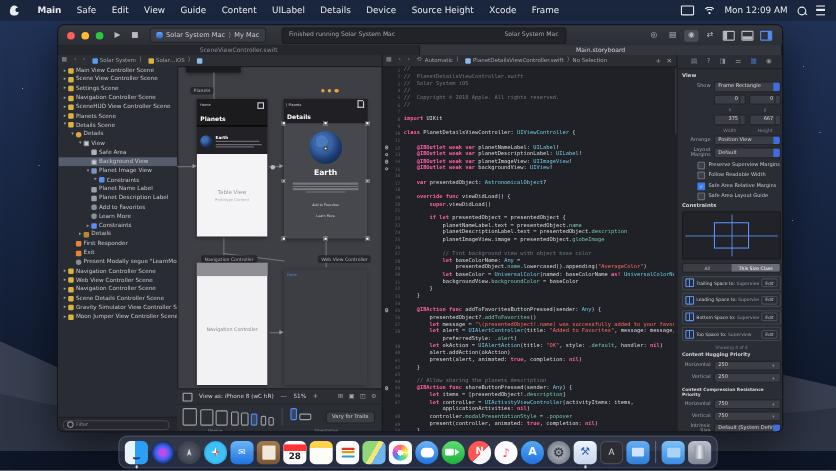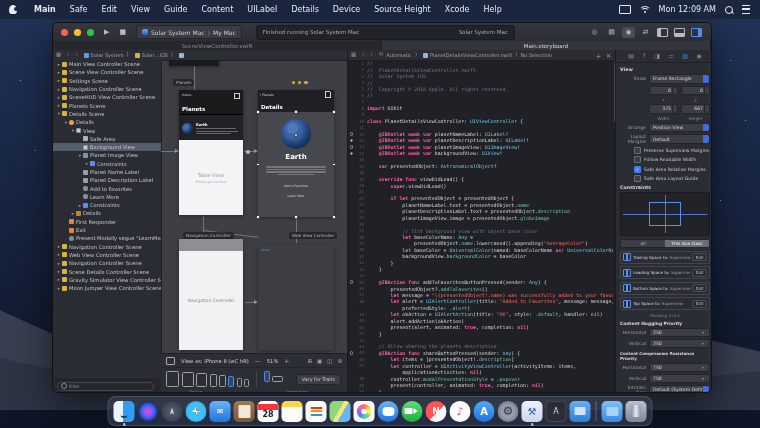--- a/index.html
+++ b/index.html
@@ -298,21 +298,21 @@
       <span class="mitem">Safe</span>
       <span class="mitem">Edit</span>
       <span class="mitem">View</span>
       <span class="mitem">Guide</span>
       <span class="mitem">Content</span>
       <span class="mitem">UILabel</span>
       <span class="mitem">Details</span>
       <span class="mitem">Device</span>
       <span class="mitem">Source Height</span>
       <span class="mitem">Xcode</span>
-      <span class="mitem">Help</span>
+      <span class="mitem">Frame</span>
     </span>
   <span class="mb-right">
     <span class="mb-ic disp"></span>
     <span class="mb-ic wifi">
         <i></i>
         <i></i>
         <i></i>
       </span>
     <span class="clock">Mon 12:09 AM</span>
     <span class="mb-ic mag"></span>

